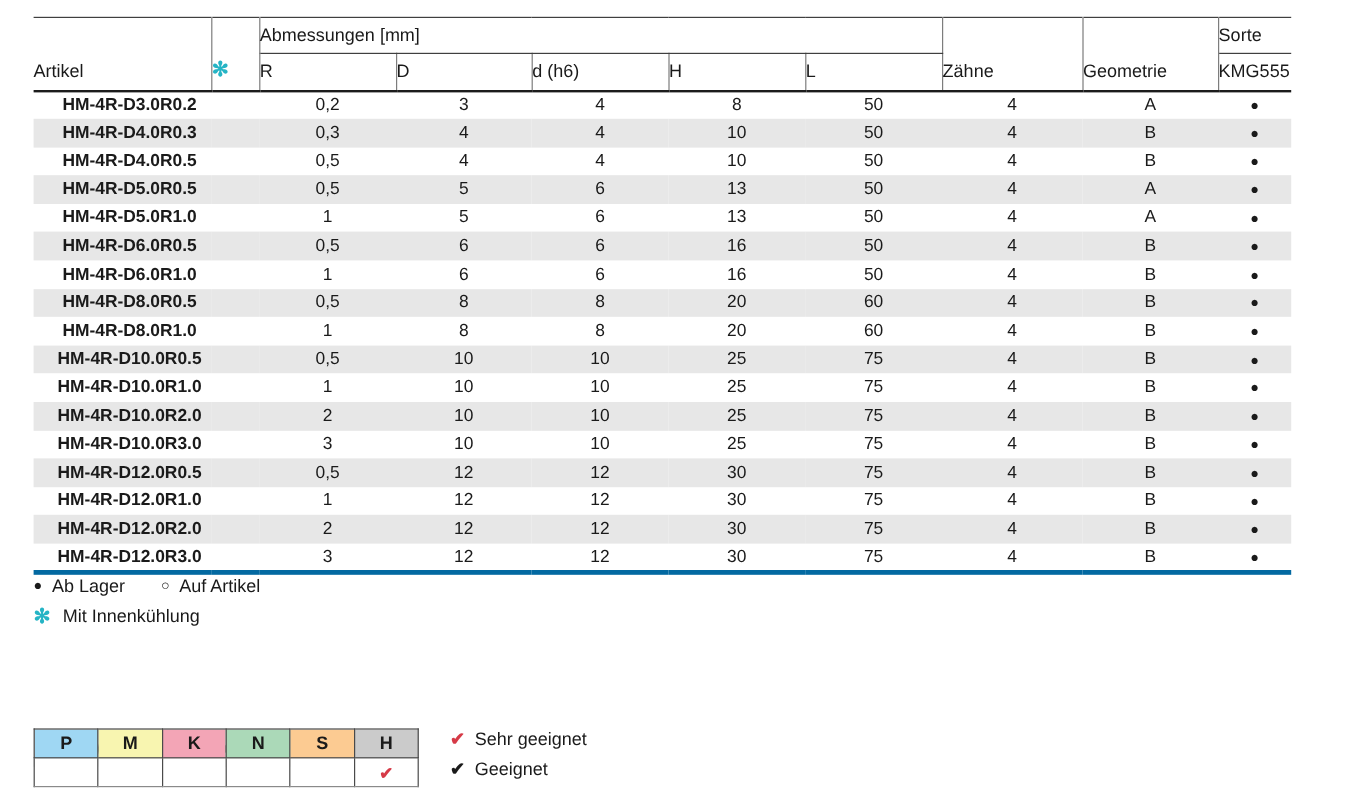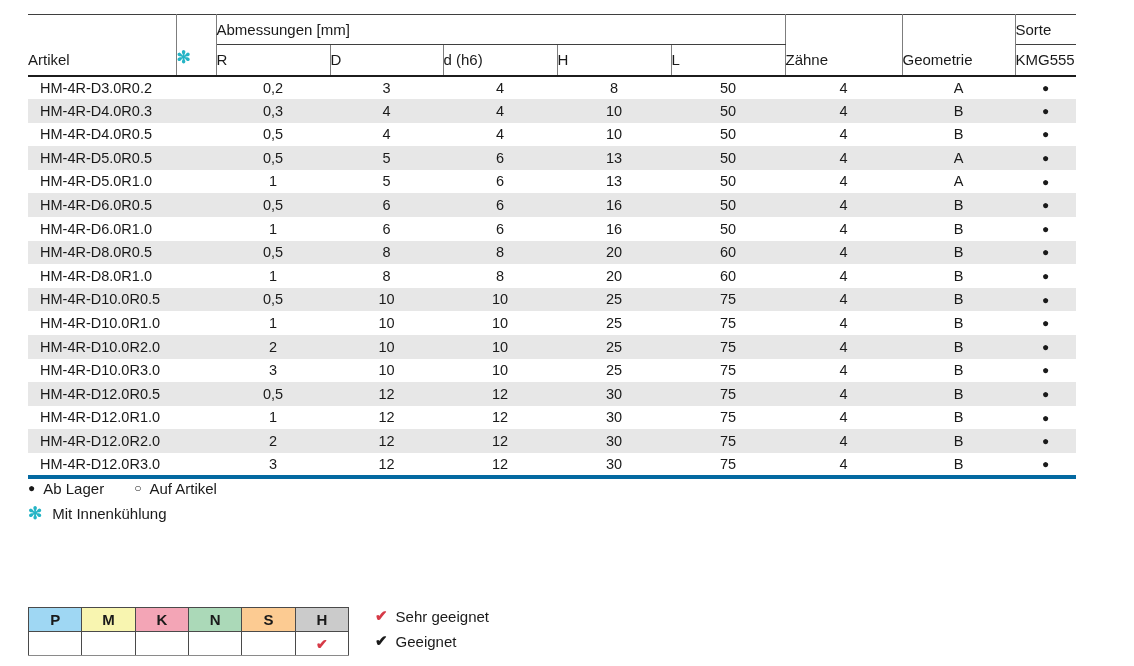--- a/index.html
+++ b/index.html
@@ -42,21 +42,21 @@
   table.catalog tbody td {
     height: 23.6px;
     font-size: 14.5px;
     text-align: center;
     vertical-align: middle;
     line-height: 1;
   }
   table.catalog tbody tr.stripe { background: #e7e7e7; padding-left: 29px; }
   table.catalog tbody tr:last-child td { border-bottom: 4px solid #0369a1; }
   table.catalog tbody td.artikel {
-    text-align: left; font-weight: normal; padding-left: 12px; font-size: 14.5px;
+    text-align: center; font-weight: bold; padding-left: 12px; font-size: 14.5px;
   }
   table.catalog tbody td.dot { font-size: 12px; }
   .cyan { color: #25b4c5; font-weight: bold; font-size: 17px; }
 
   
   .stock-legend {
     position: absolute; left: 28px; top: 477px;
     font-size: 15px; display: flex; align-items: center; gap: 8px; height: 22px;
   }
   .stock-legend .bullet { font-size: 12px; }

